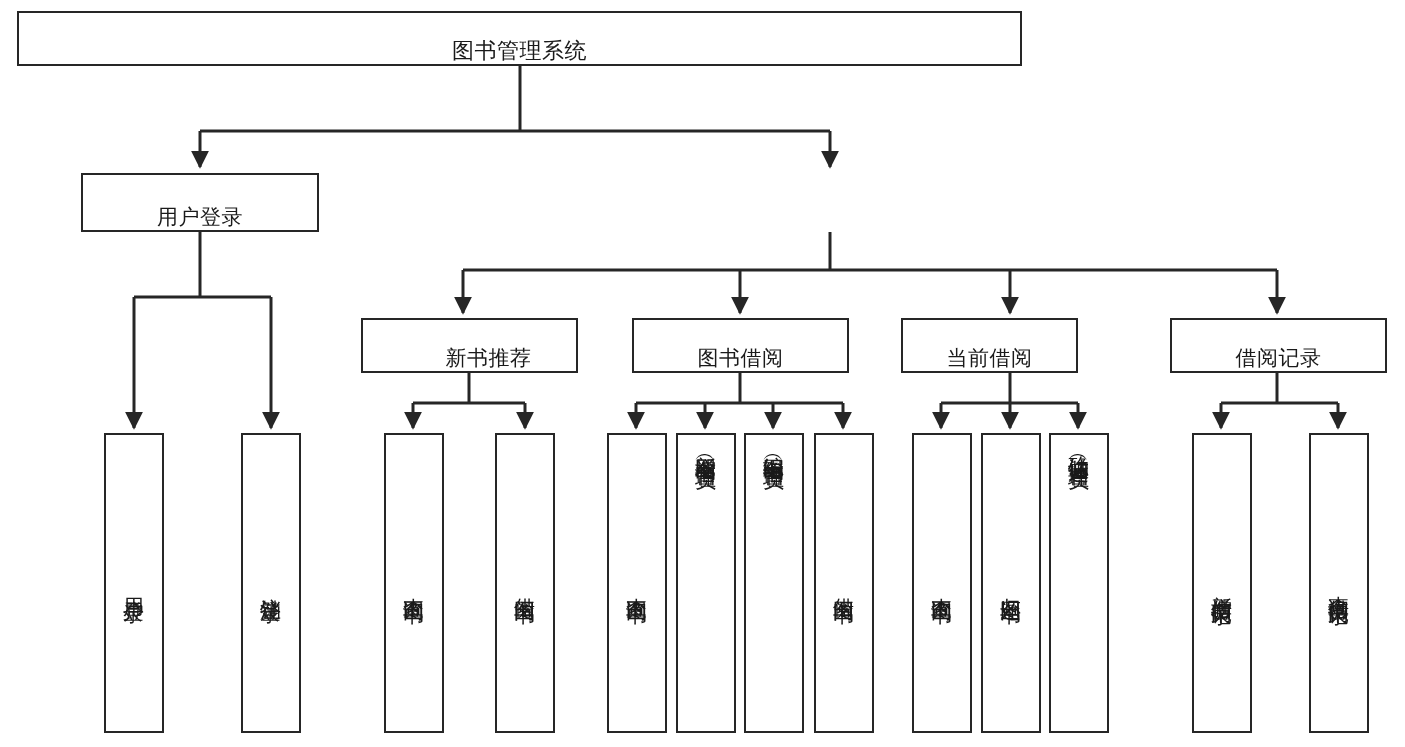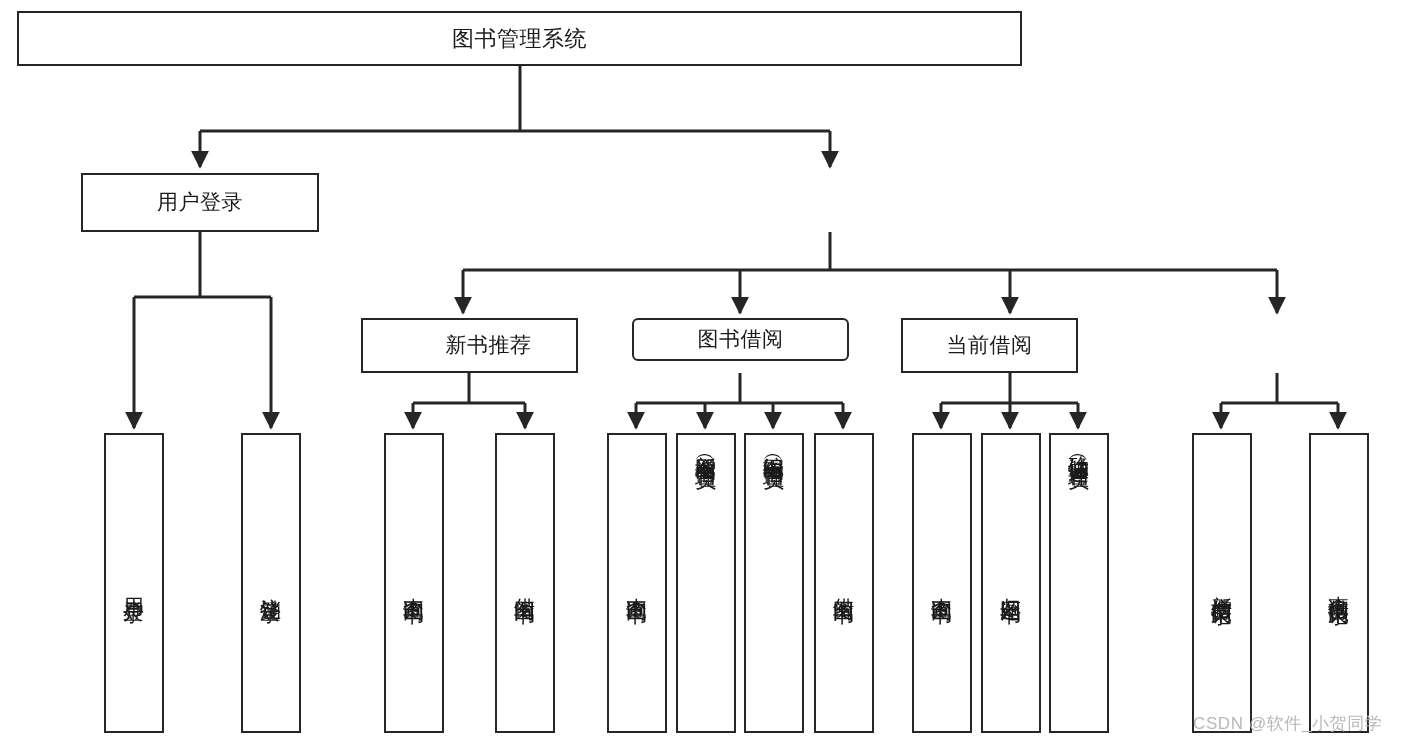--- a/index.html
+++ b/index.html
@@ -26,21 +26,21 @@
     width: 1405px;
     height: 747px;
     pointer-events: none;
   }
   .node {
     position: absolute;
     box-sizing: border-box;
     background: #ffffff;
     border: 2px solid #262626;
     display: flex;
-    align-items: center;
+    align-items: flex-end;
     justify-content: center;
     overflow: hidden;
   }
   .node .label {
     color: #1a1a1a;
     line-height: 1.18;
     letter-spacing: 0.5px;
     white-space: nowrap;
   }
   
@@ -140,28 +140,31 @@
 
   <div class="node horiz" style="left:81px; top:173px; width:238px; height:59px;">
     <span class="label">用户登录</span>
   </div>
 
 
   <div class="node horiz" style="left:361px; top:318px; width:217px; height:55px;padding-left:38px;">
     <span class="label">新书推荐</span>
   </div>
 
-  <div class="node horiz" style="left:632px; top:318px; width:217px; height:43px;border-radius:6px;">
+  <div class="node horiz" style="left:632px; top:318px; width:217px; height:55px;">
     <span class="label">图书借阅</span>
   </div>
 
   <div class="node horiz" style="left:901px; top:318px; width:177px; height:55px;">
     <span class="label">当前借阅</span>
   </div>
 
+  <div class="node horiz" style="left:1170px; top:318px; width:217px; height:55px;">
+    <span class="label">借阅记录</span>
+  </div>
 
   <div class="node vert mid" style="left:104px; top:433px; width:60px; height:300px;">
     <span class="label">用户登录</span>
   </div>
 
   <div class="node vert mid" style="left:241px; top:433px; width:60px; height:300px;">
     <span class="label">注销登录</span>
   </div>
 
   <div class="node vert mid" style="left:384px; top:433px; width:60px; height:300px;">
@@ -201,15 +204,14 @@
   </div>
 
   <div class="node vert mid" style="left:1192px; top:433px; width:60px; height:300px;">
     <span class="label">新增借阅记录</span>
   </div>
 
   <div class="node vert mid" style="left:1309px; top:433px; width:60px; height:300px;">
     <span class="label">查询借阅记录</span>
   </div>
 
-  <div class="watermark" style="left:1193px; top:712px;">CSDN @软件_小贺同学</div>
 
 </div>
 
 </body></html>

